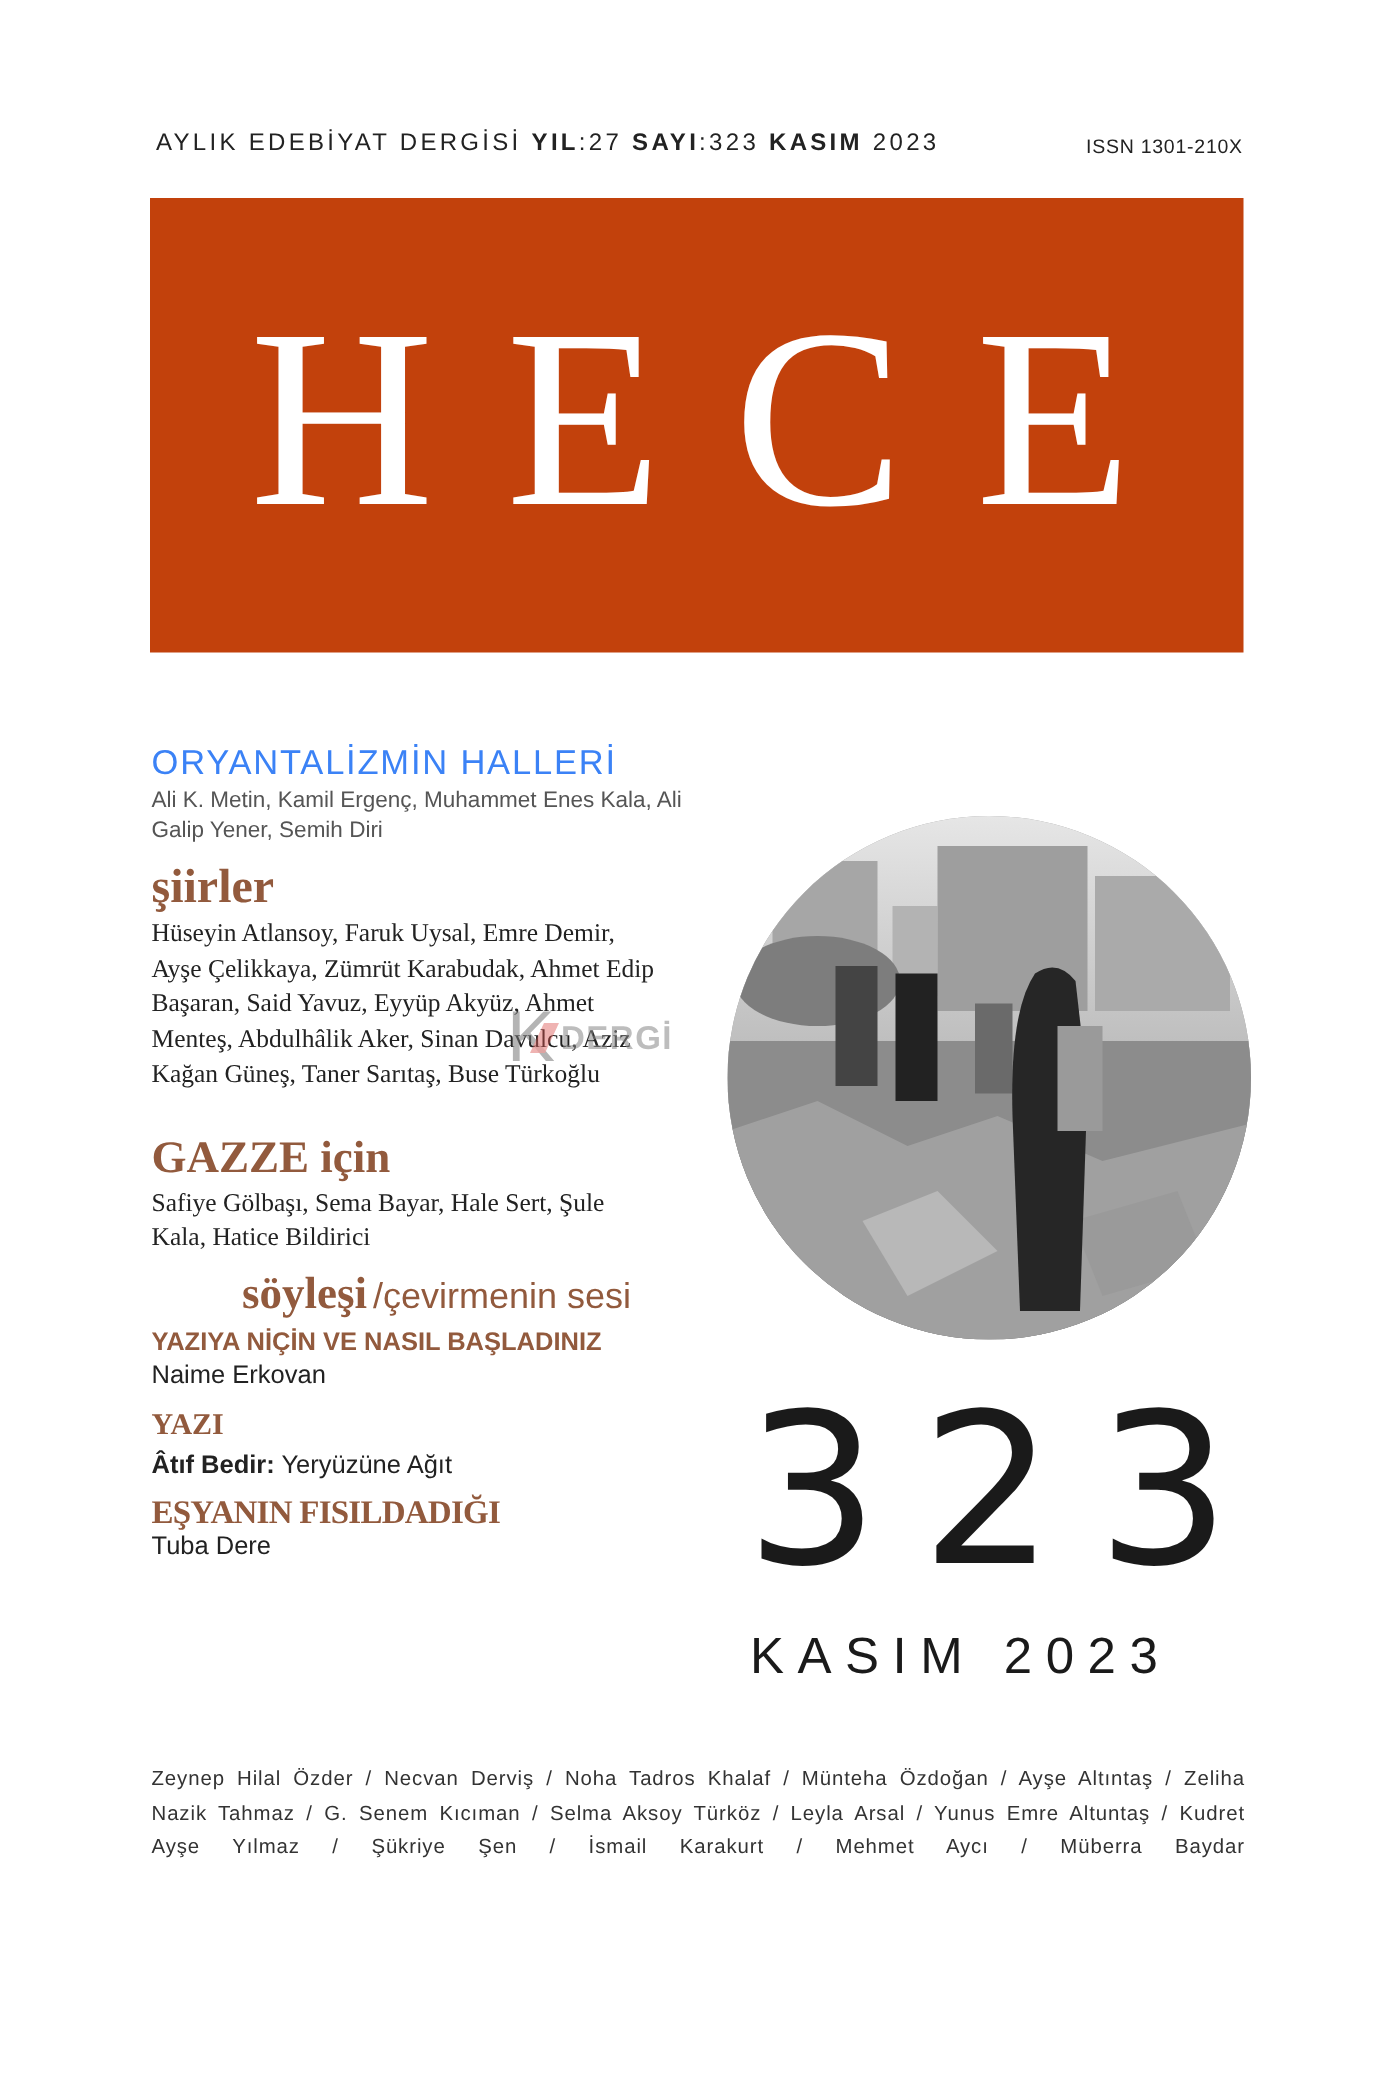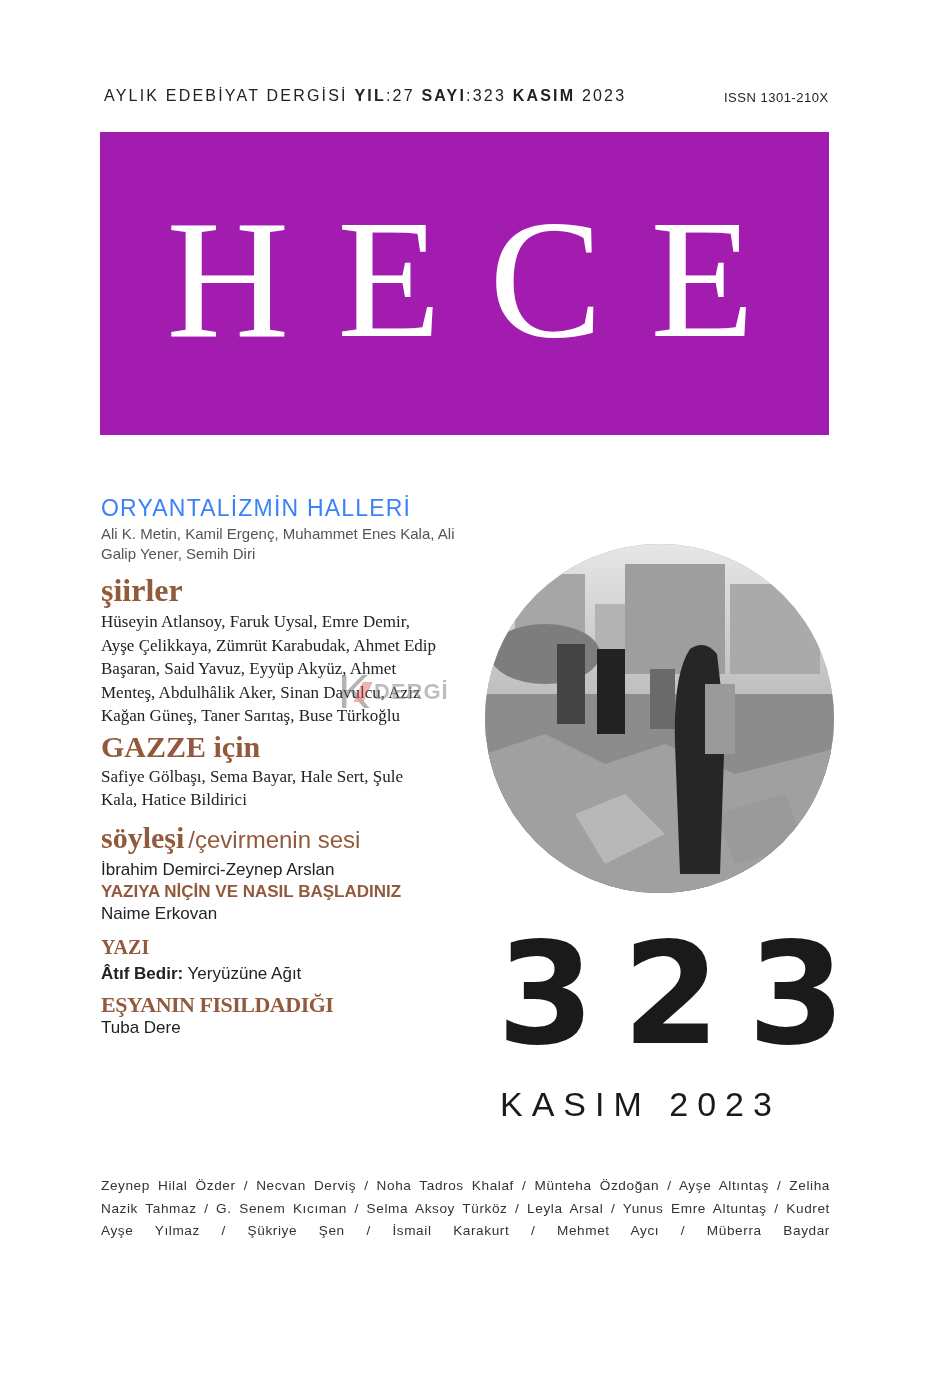--- a/index.html
+++ b/index.html
@@ -1,33 +1,33 @@
 <!DOCTYPE html>
 <html><head>
 <meta charset="utf-8">
 <style>
   html, body { margin: 0; padding: 0; background: #ffffff; }
   body { width: 933px; height: 1400px; position: relative; overflow: hidden; color: #1a1a1a; }
   .top-line { position: absolute; left: 104px; top: 87px; font-family: "Liberation Sans", sans-serif; font-size: 16px; letter-spacing: 2.2px; color: #222; white-space: nowrap; }
   .top-line b { font-weight: 700; }
   .issn { position: absolute; left: 724px; top: 90px; font-family: "Liberation Sans", sans-serif; font-size: 13px; letter-spacing: 0.5px; color: #222; }
-  .masthead { position: absolute; left: 100px; top: 132px; width: 729px; height: 303px; background: #a21caf; }
+  .masthead { position: absolute; left: 100px; top: 132px; width: 729px; height: 303px; background: #c2410c; }
   .masthead-title { position: absolute; left: 0; right: 0; top: 62px; text-align: center; font-family: "Liberation Serif", serif; font-size: 170px; line-height: 170px; color: #ffffff; letter-spacing: 48px; padding-left: 40px; }
   .left-col { position: absolute; left: 101px; top: 488px; width: 380px; }
   .sec-title-serif { font-family: "Liberation Serif", serif; font-weight: 700; color: #925A3D; }
   .sec-sans-black { font-family: "Liberation Sans", sans-serif; color: #3b82f6; }
   .names-serif { font-family: "Liberation Serif", serif; font-size: 17px; line-height: 23.5px; color: #222; }
   .names-sans { font-family: "Liberation Sans", sans-serif; font-size: 15px; line-height: 20px; color: #555; }
   .names-sans-dark { font-family: "Liberation Sans", sans-serif; font-size: 17px; line-height: 22px; color: #222; }
   .watermark { position: absolute; left: 338px; top: 668px; display: flex; align-items: center; opacity: 0.55; pointer-events: none; }
   .wm-k { font-family: "Liberation Sans", sans-serif; font-size: 48px; font-weight: 400; color: #777; line-height: 48px; position: relative; }
   .wm-k::after { content: ""; position: absolute; left: 20px; top: 14px; width: 10px; height: 20px; background: #d9534f; transform: skewX(-25deg); opacity: 0.8; }
   .wm-text { font-family: "Liberation Sans", sans-serif; font-weight: 700; font-size: 22px; color: #888; letter-spacing: 1px; margin-left: 4px; }
   .photo { position: absolute; left: 485px; top: 544px; width: 349px; height: 349px; border-radius: 50%; overflow: hidden; background: #9a9a9a; }
-  .big-number { position: absolute; left: 497px; top: 925px; width: 330px; font-family: "DejaVu Sans", sans-serif; font-weight: 700; font-size: 140px; line-height: 140px; letter-spacing: 28px; color: #1a1a1a; }
+  .big-number { position: absolute; left: 497px; top: 925px; width: 330px; font-family: "DejaVu Sans", sans-serif; font-weight: 400; font-size: 140px; line-height: 140px; letter-spacing: 28px; color: #1a1a1a; }
   .big-date { position: absolute; left: 500px; top: 1085px; font-family: "Liberation Sans", sans-serif; font-size: 34px; letter-spacing: 9px; color: #1a1a1a; white-space: nowrap; }
   .footer-names { position: absolute; left: 101px; top: 1175px; width: 729px; font-family: "Liberation Sans", sans-serif; font-size: 13.6px; line-height: 22.5px; color: #333; text-align: justify; text-align-last: justify; letter-spacing: 0.6px; word-spacing: 2px; }
 </style>
 </head>
 <body>
 
 <div class="top-line">
   <span>AYLIK EDEBİYAT DERGİSİ</span>
   <b>YIL</b><span>:27</span>
   <b>SAYI</b><span>:323</span>
@@ -45,31 +45,30 @@
   <div>
     <div class="sec-sans-black" style="font-size:23px; line-height:28px; margin-top:6px; letter-spacing:1.2px;">ORYANTALİZMİN HALLERİ</div>
     <div class="names-sans" style="margin-top:2px; width:360px;">Ali K. Metin, Kamil Ergenç, Muhammet Enes Kala, Ali Galip Yener, Semih Diri</div>
   </div>
 
   <div style="margin-top:10px;">
     <div class="sec-title-serif" style="font-size:32px; line-height:32px;">şiirler</div>
     <div class="names-serif" style="margin-top:4px; width:345px;">Hüseyin Atlansoy, Faruk Uysal, Emre Demir, Ayşe Çelikkaya, Zümrüt Karabudak, Ahmet Edip Başaran, Said Yavuz, Eyyüp Akyüz, Ahmet Menteş, Abdulhâlik Aker, Sinan Davulcu, Aziz Kağan Güneş, Taner Sarıtaş, Buse Türkoğlu</div>
   </div>
 
-  <div style="margin-top:3px;">
+  <div style="margin-top:28px;">
     <div class="sec-title-serif" style="font-size:30px; line-height:32px;">GAZZE için</div>
     <div class="names-serif" style="margin-top:2px; width:320px;">Safiye Gölbaşı, Sema Bayar, Hale Sert, Şule Kala, Hatice Bildirici</div>
   </div>
 
   <div style="margin-top:10px;">
-    <div style="line-height:32px;">
+    <div style="line-height:32px;text-align:center;">
       <span class="sec-title-serif" style="font-size:30px;">söyleşi</span>
       <span style="font-family:'Liberation Sans', sans-serif; font-size:24px; color:#925A3D;">/çevirmenin sesi</span>
     </div>
-    <div class="names-sans-dark">İbrahim Demirci-Zeynep Arslan</div>
   </div>
 
   <div style="">
     <div style="font-family:'Liberation Sans', sans-serif; font-weight:700; font-size:17px; line-height:22px; color:#925A3D;">YAZIYA NİÇİN VE NASIL BAŞLADINIZ</div>
     <div class="names-sans-dark">Naime Erkovan</div>
   </div>
 
   <div style="margin-top:6px;">
     <div class="sec-title-serif" style="font-size:20px; line-height:32px;">YAZI</div>
     <div class="names-sans-dark">

